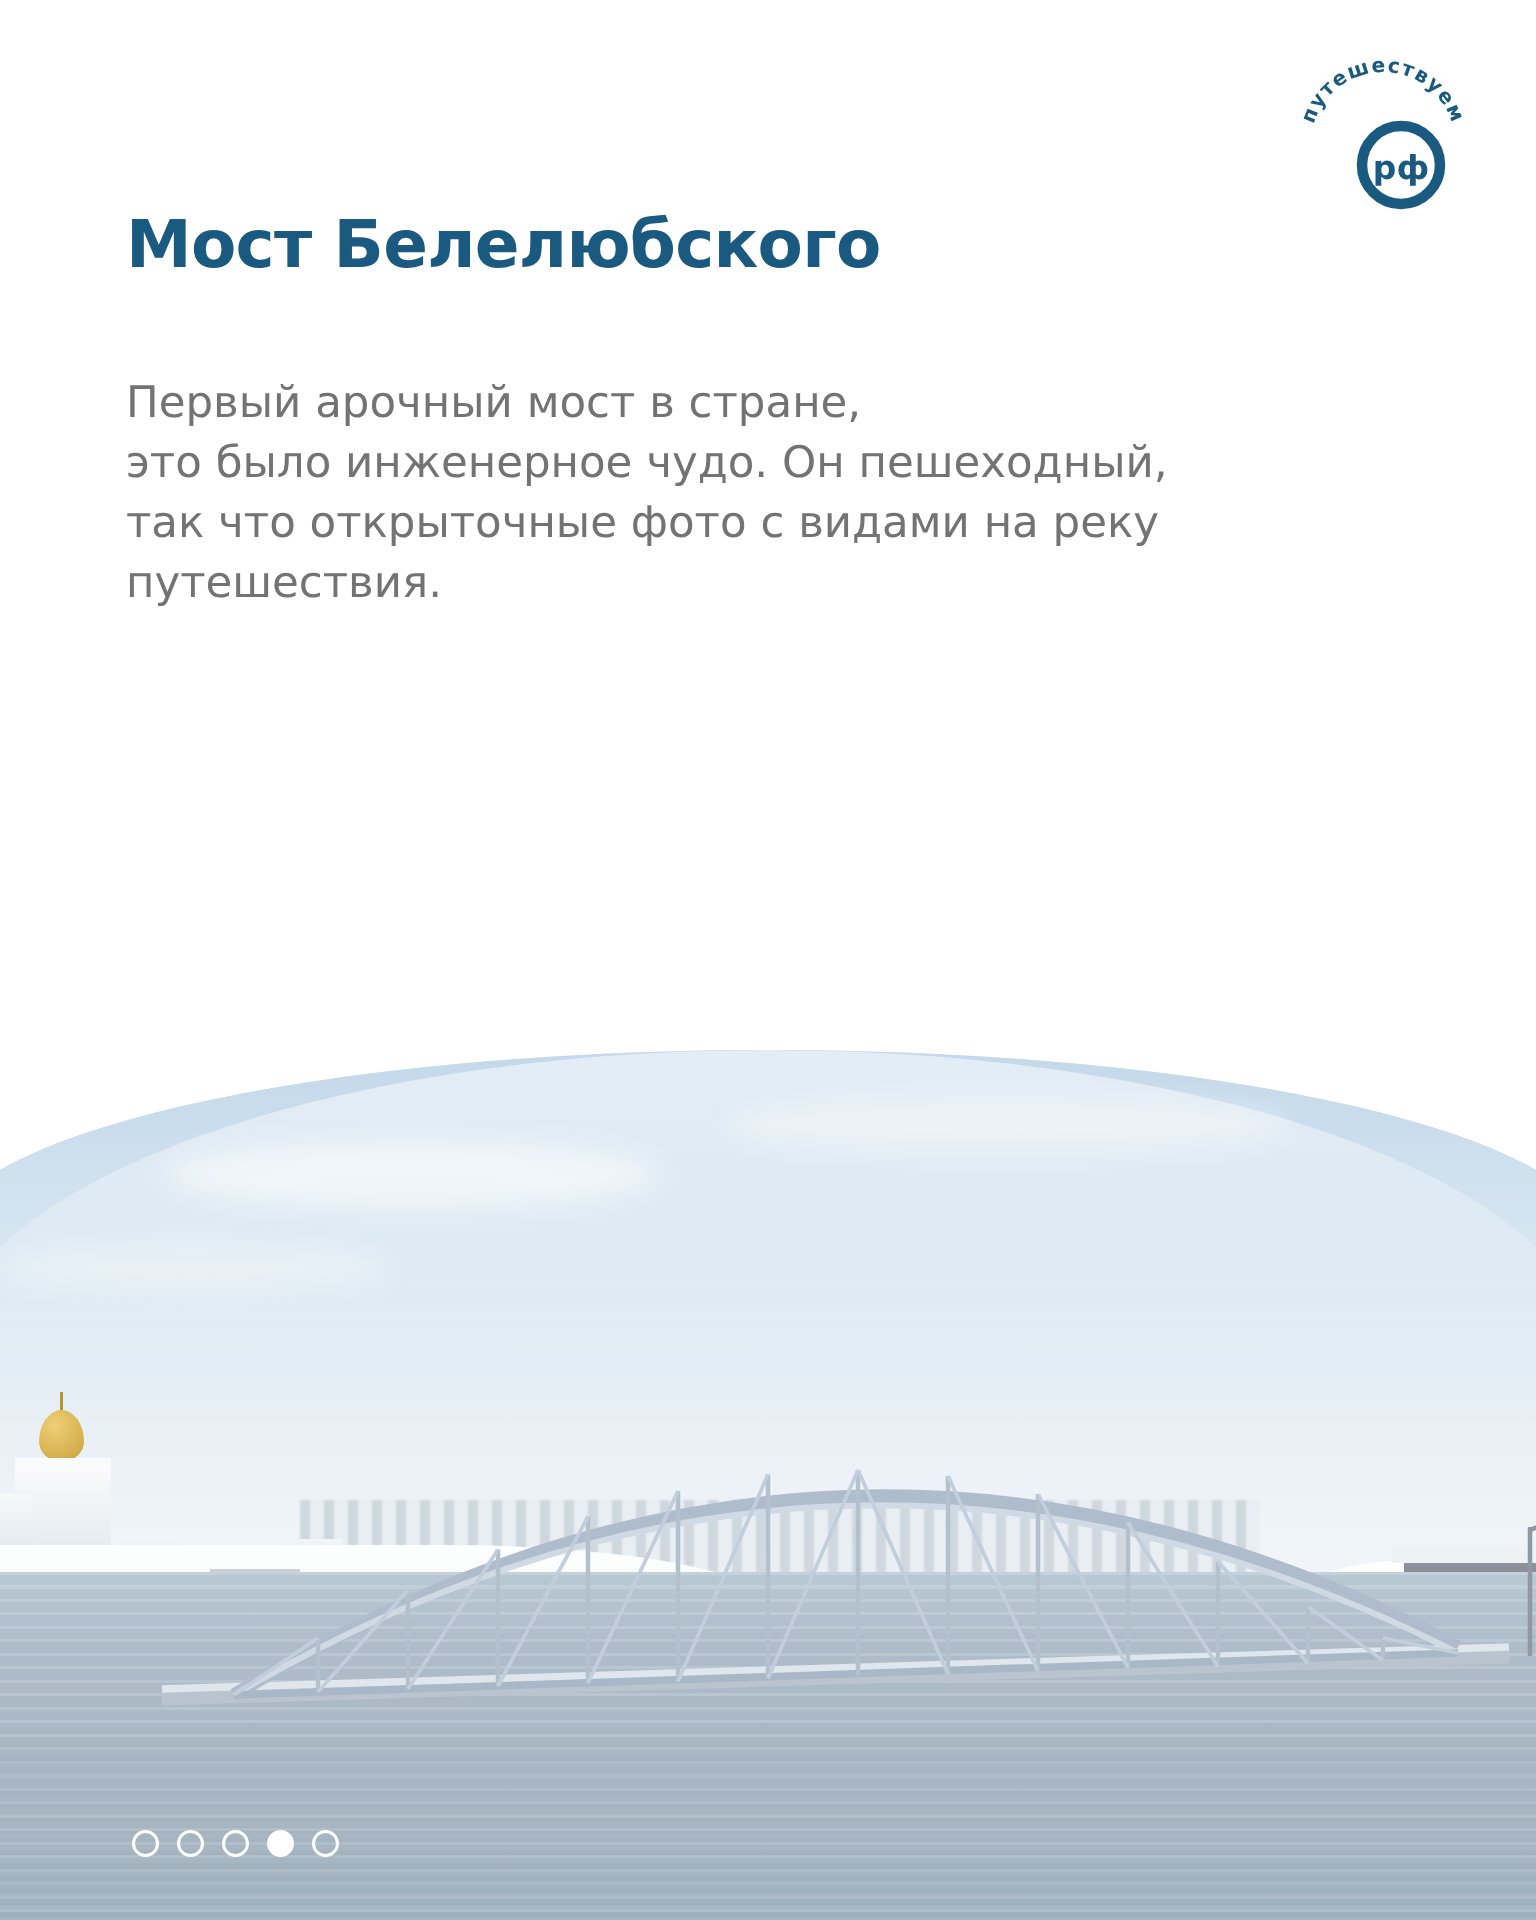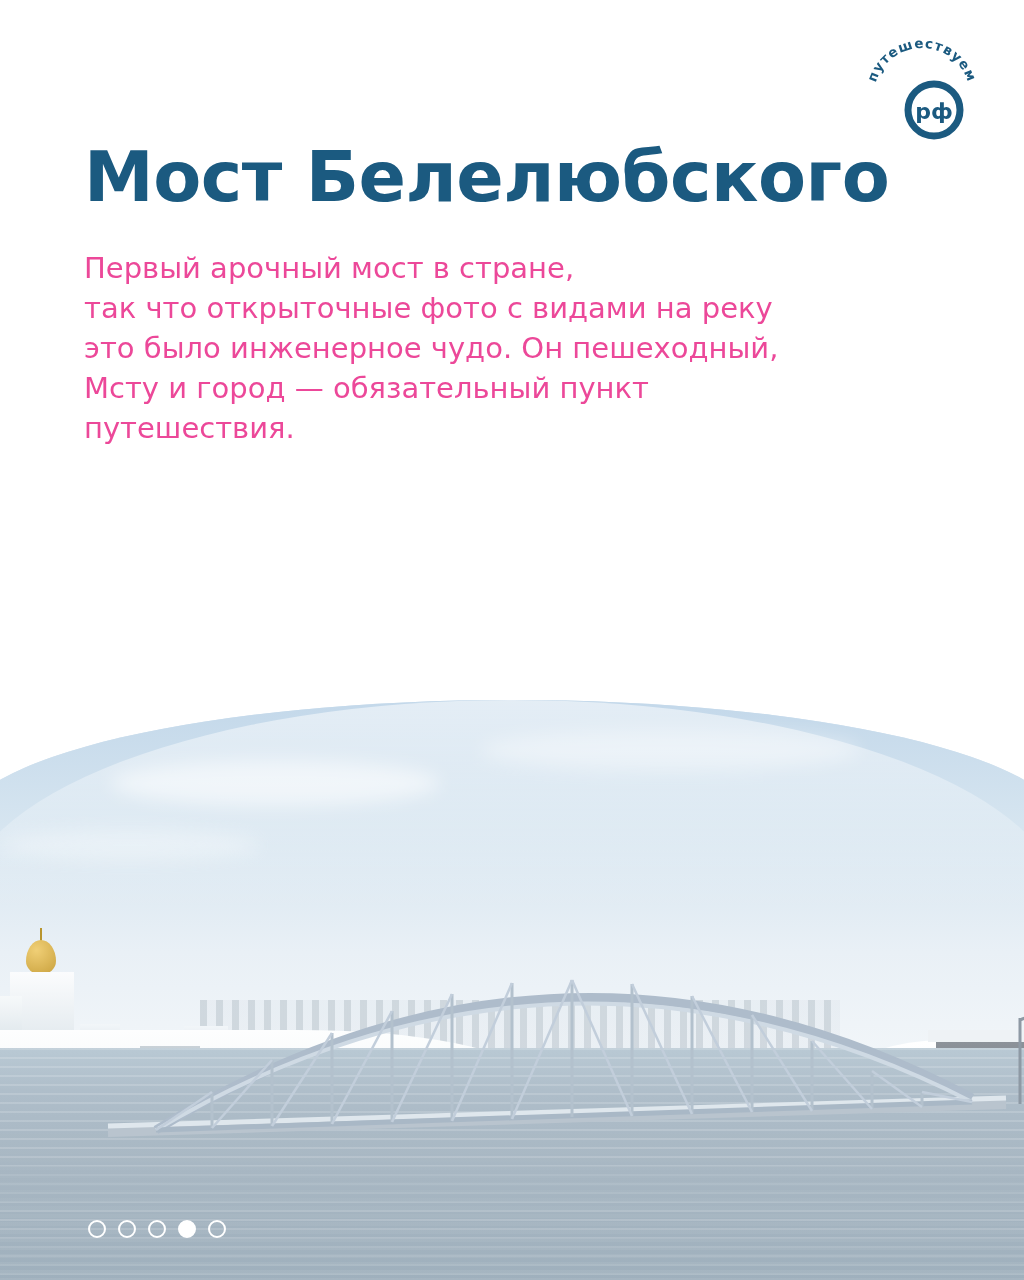--- a/index.html
+++ b/index.html
@@ -22,35 +22,35 @@
     top:28px; right:42px;
     width:120px; height:120px;
   }
   .logo svg { display:block; width:120px; height:120px; }
 
   
   .title {
     position:absolute;
     left:84px; top:140px;
     width:820px;
-    font-size:70px;
+    font-size:44px;
     line-height:1.08;
     font-weight:bold;
     color:#1b5a80;
     letter-spacing:-0.5px;
   }
 
   
   .body-text {
     position:absolute;
     left:84px; top:248px;
     width:830px;
     font-size:29px;
     line-height:1.38;
-    color:#ec4899;
+    color:#737373;
     font-weight:500;
   }
   .body-text .line { display:block; white-space:nowrap; }
 
   
   .photo-wrap {
     position:absolute;
     left:0; bottom:0;
     width:1024px; height:580px;
     overflow:hidden;
@@ -209,23 +209,22 @@
       </text>
       <circle cx="72" cy="82" r="26" fill="none" stroke="#1b5a80" stroke-width="7"></circle>
       <text x="72" y="91" font-size="22" font-weight="bold" fill="#1b5a80" font-family="DejaVu Sans, sans-serif" text-anchor="middle">рф</text>
     </svg>
   </div>
 
   <h1 class="title">Мост Белелюбского</h1>
 
   <div class="body-text">
     <span class="line">Первый арочный мост в стране,</span>
+    <span class="line">это было инженерное чудо. Он пешеходный,</span>
     <span class="line">так что открыточные фото с видами на реку</span>
-    <span class="line">это было инженерное чудо. Он пешеходный,</span>
-    <span class="line">Мсту и город — обязательный пункт</span>
     <span class="line">путешествия.</span>
   </div>
 
   <div class="photo-wrap">
     <div class="photo">
 
       <div class="sky"></div>
       <div class="cloud c1"></div>
       <div class="cloud c2"></div>
       <div class="cloud c3"></div>

